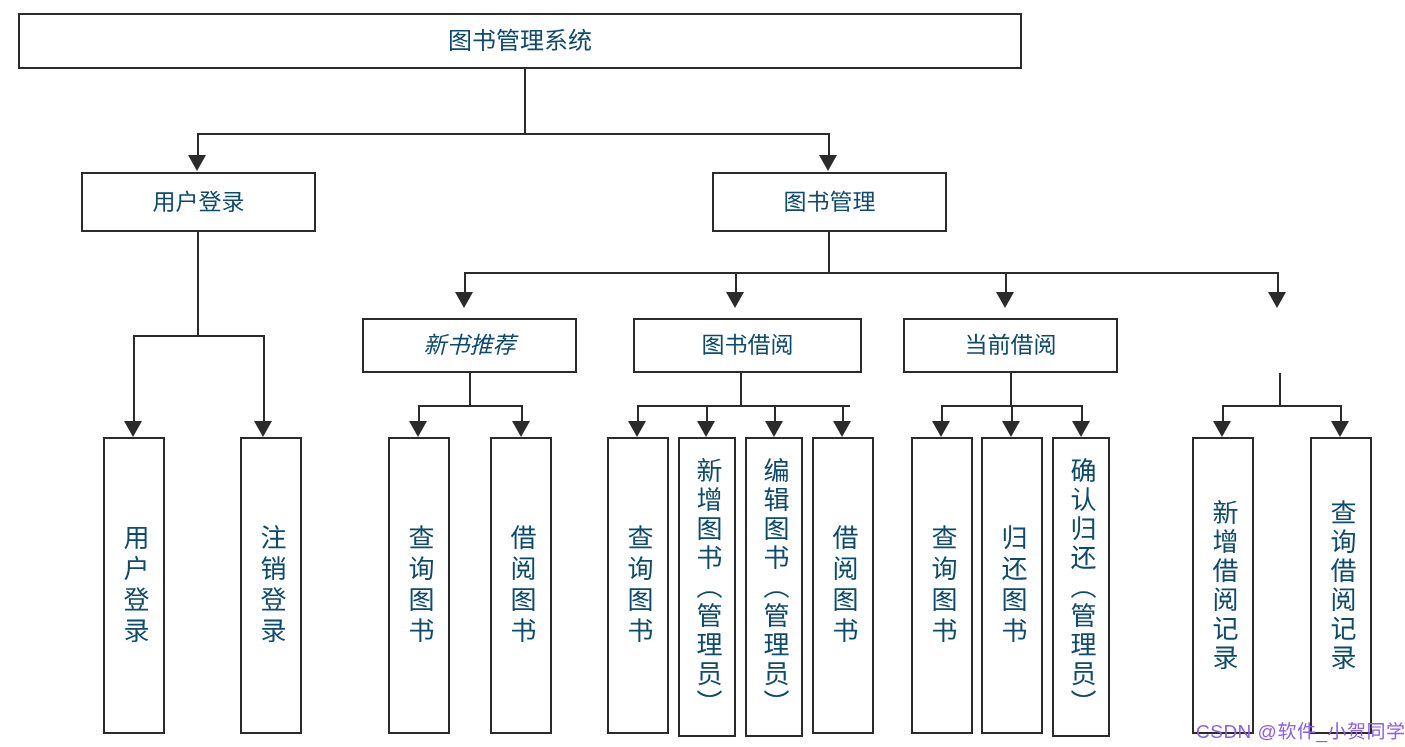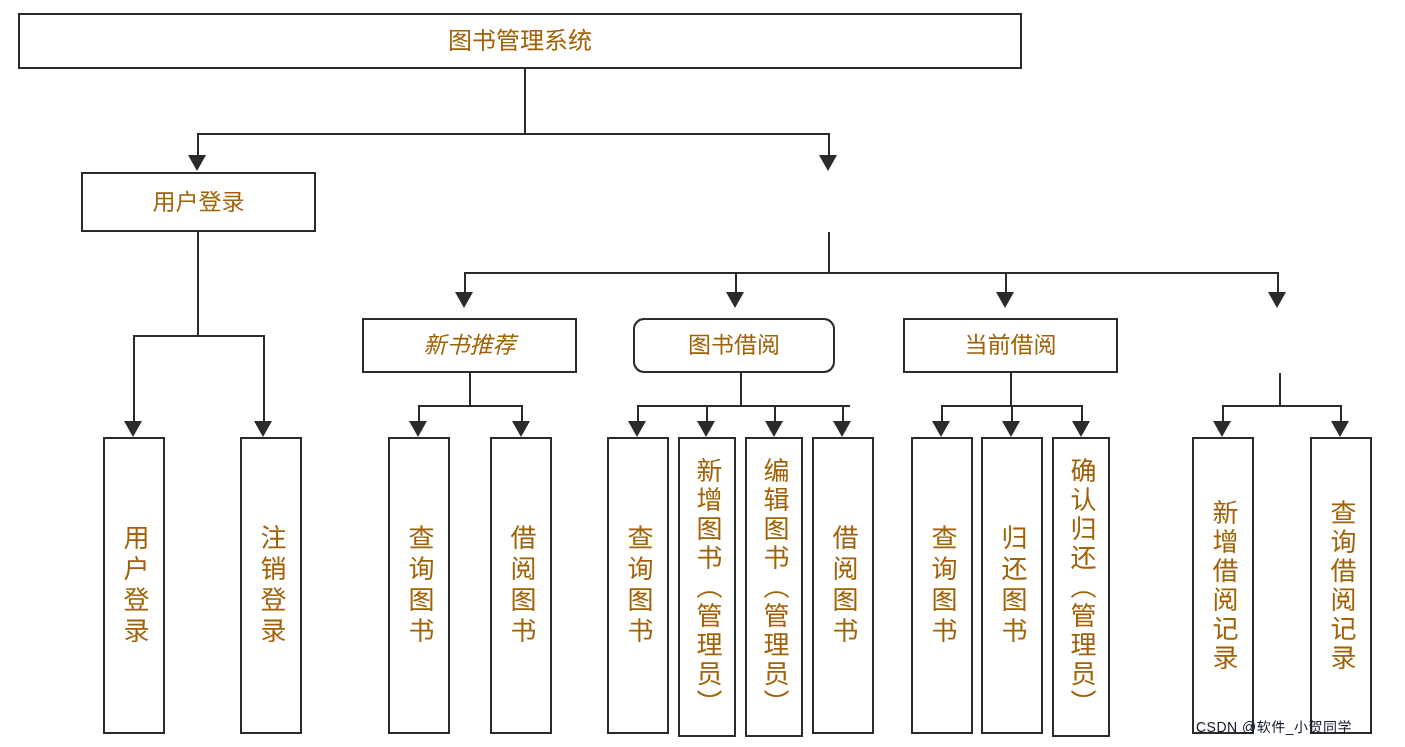--- a/index.html
+++ b/index.html
@@ -21,21 +21,21 @@
 
   
   .box {
     position: absolute;
     box-sizing: border-box;
     background: #ffffff;
     border: 2px solid #2b2b2b;
     display: flex;
     align-items: center;
     justify-content: center;
-    color: #a16207;
+    color: #0c4a6e;
   }
   .box .label {
     display: block;
     text-align: center;
     line-height: 1.25;
     white-space: nowrap;
   }
 
   
   .box.h .label {
@@ -80,22 +80,22 @@
     width: 0;
     height: 0;
     border-left: 9px solid transparent;
     border-right: 9px solid transparent;
     border-top: 16px solid #2b2b2b;
   }
 
   
   .watermark {
     position: absolute;
-    color: #0f172a;
-    font-size: 14px;
+    color: #8b5cf6;
+    font-size: 19px;
     white-space: nowrap;
     letter-spacing: 0.5px;
   }
 </style>
 </head>
 <body>
 
 <div id="canvas">
 
   <div class="box h root" style="left:18px; top:13px; width:1004px; height:56px;">
@@ -108,20 +108,23 @@
 
   <div class="vline" style="left:197px; top:133px; height:22px;"></div>
   <div class="arrow" style="left:188px; top:155px;"></div>
   <div class="vline" style="left:828px; top:133px; height:22px;"></div>
   <div class="arrow" style="left:819px; top:155px;"></div>
 
   <div class="box h" style="left:81px; top:172px; width:235px; height:60px;">
     <span class="label">用户登录</span>
   </div>
 
+  <div class="box h" style="left:712px; top:172px; width:235px; height:60px;">
+    <span class="label">图书管理</span>
+  </div>
 
   <div class="vline" style="left:197px; top:232px; height:103px;"></div>
   <div class="hline" style="left:133px; top:335px; width:130px;"></div>
   <div class="vline" style="left:133px; top:335px; height:86px;"></div>
   <div class="arrow" style="left:124px; top:421px;"></div>
   <div class="vline" style="left:263px; top:335px; height:86px;"></div>
   <div class="arrow" style="left:254px; top:421px;"></div>
 
   <div class="vline" style="left:828px; top:232px; height:40px;"></div>
   <div class="hline" style="left:464px; top:272px; width:813px;"></div>
@@ -130,21 +133,21 @@
   <div class="vline" style="left:735px; top:272px; height:20px;"></div>
   <div class="arrow" style="left:726px; top:292px;"></div>
   <div class="vline" style="left:1005px; top:272px; height:20px;"></div>
   <div class="arrow" style="left:996px; top:292px;"></div>
   <div class="vline" style="left:1277px; top:272px; height:20px;"></div>
   <div class="arrow" style="left:1268px; top:292px;"></div>
 
   <div class="box h" style="left:362px; top:318px; width:215px; height:55px;font-style:italic;">
     <span class="label">新书推荐</span>
   </div>
-  <div class="box h" style="left:633px; top:318px; width:202px; height:55px;border-radius:11px;">
+  <div class="box h" style="left:633px; top:318px; width:229px; height:55px;">
     <span class="label">图书借阅</span>
   </div>
   <div class="box h" style="left:903px; top:318px; width:215px; height:55px;">
     <span class="label">当前借阅</span>
   </div>
 
   <div class="vline" style="left:469px; top:373px; height:32px;"></div>
   <div class="hline" style="left:418px; top:405px; width:103px;"></div>
   <div class="vline" style="left:418px; top:405px; height:16px;"></div>
   <div class="arrow" style="left:409px; top:421px;"></div>

